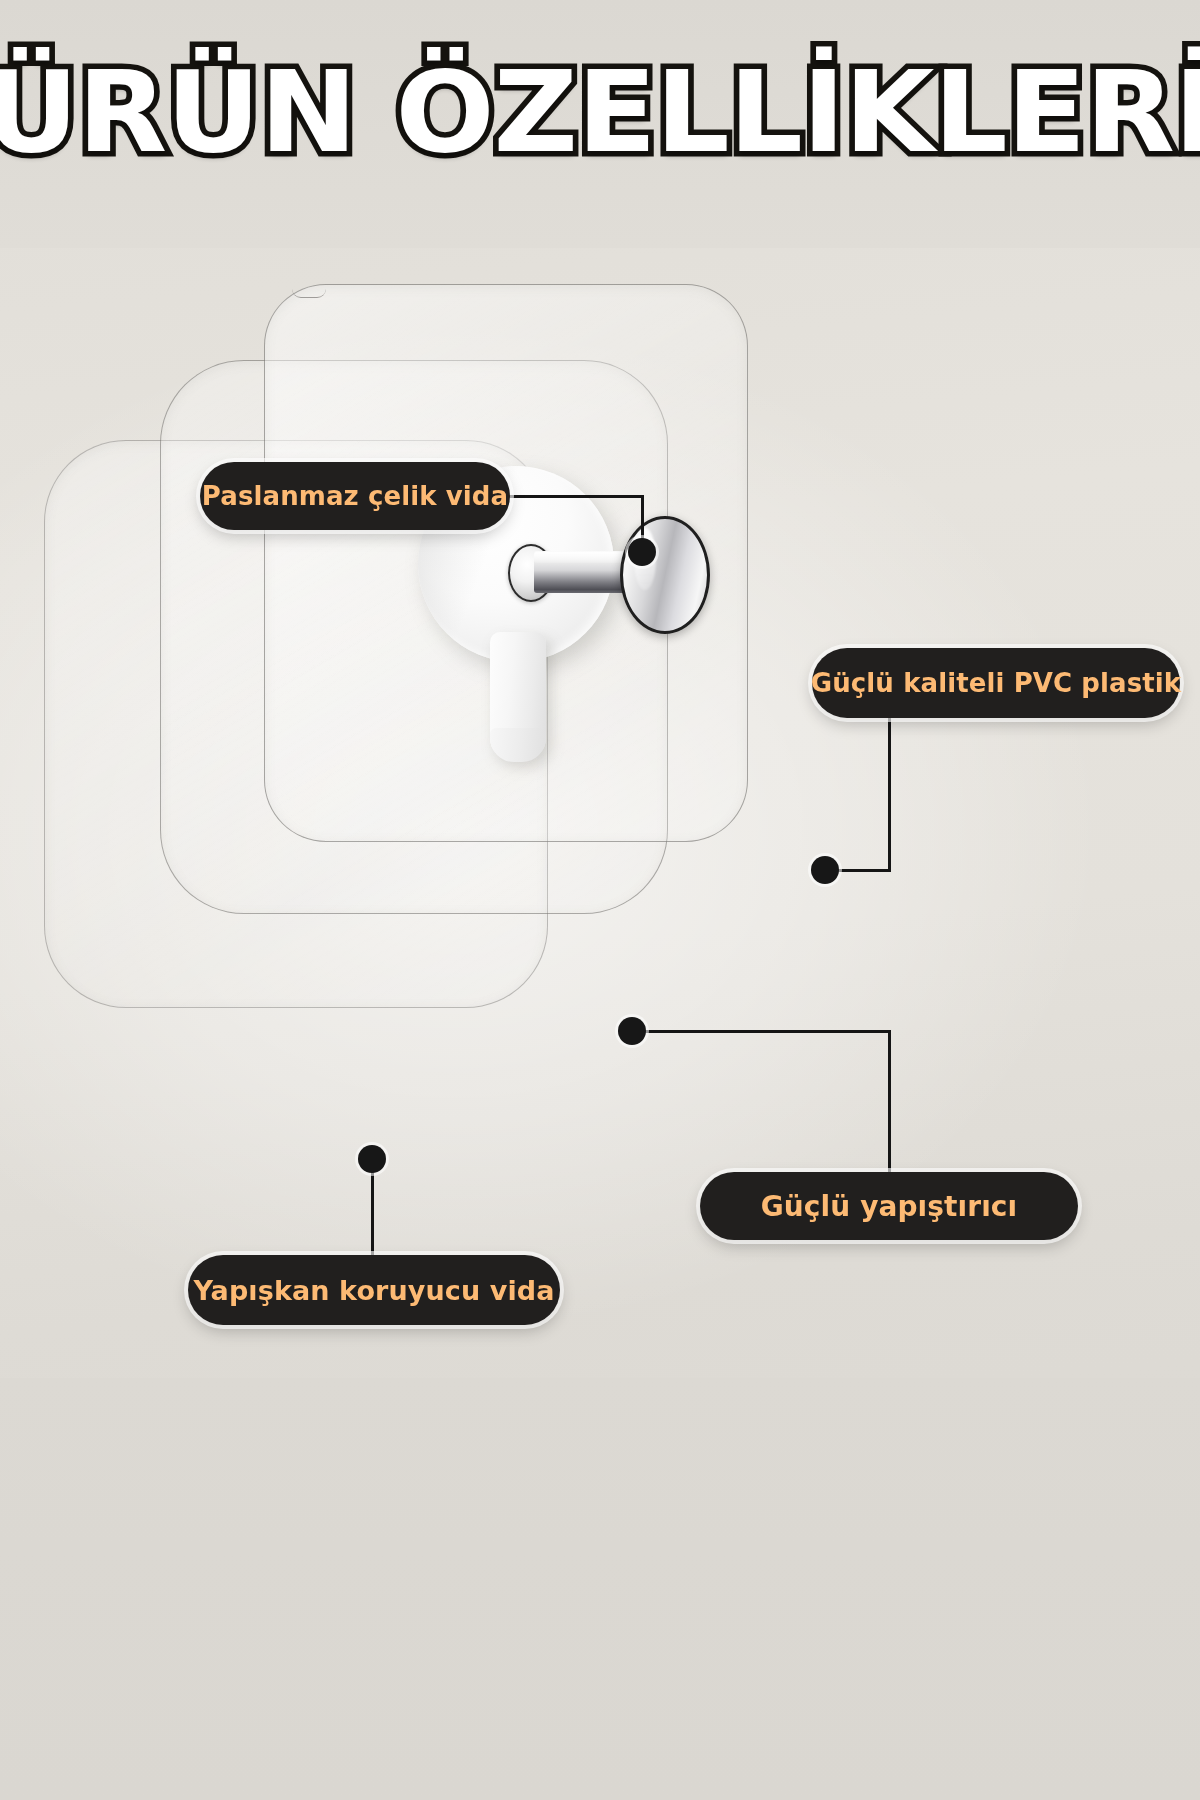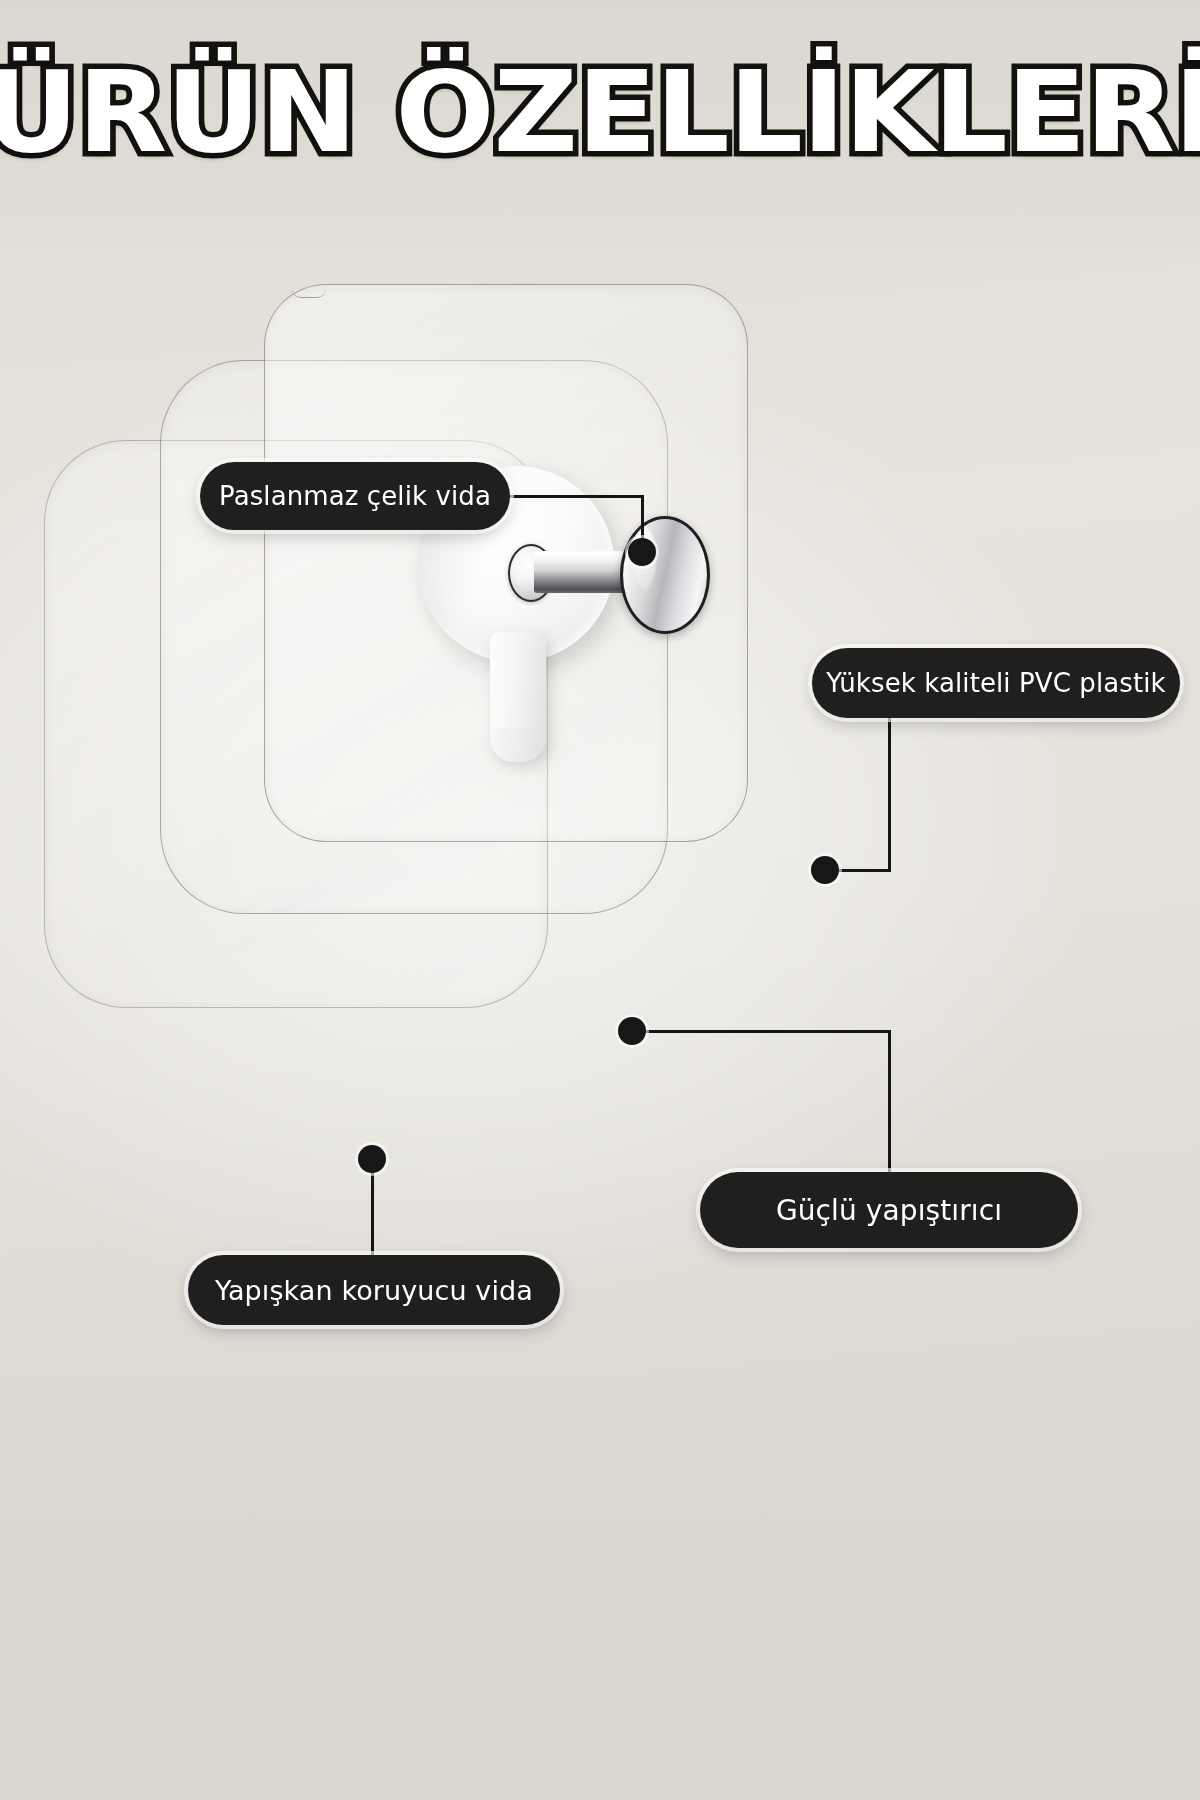--- a/index.html
+++ b/index.html
@@ -124,32 +124,32 @@
     position:absolute;width:28px;height:28px;border-radius:50%;
     background:#171717;
     box-shadow:0 0 0 3px rgba(255,255,255,0.55);
   }
 
   
   .pill{
     position:absolute;
     display:flex;align-items:center;justify-content:center;
     background:#211f1e;
-    color:#ffffff;
+    color:#fdba74;
     border-radius:999px;
     font-family:"DejaVu Sans", sans-serif;
-    font-weight:400;
+    font-weight:700;
     letter-spacing:0.1px;
     white-space:nowrap;
     box-shadow:0 0 0 4px rgba(255,255,255,0.62), 0 6px 16px rgba(0,0,0,0.22);
     user-select:none;
   }
   #pill-screw   {left:200px; top:462px; width:310px; height:68px; font-size:26px;}
   #pill-pvc     {left:812px; top:648px; width:368px; height:70px; font-size:26px;}
-  #pill-adhesive{left:700px; top:1172px;width:378px; height:76px; font-size:28px;}
+  #pill-adhesive{left:700px; top:1172px;width:378px; height:68px; font-size:28px;}
   #pill-film    {left:188px; top:1255px;width:372px; height:70px; font-size:27px;}
 
   
   .bottom-band{
     position:absolute;left:0;top:1378px;width:1200px;height:422px;
     background:linear-gradient(180deg,#dcd9d3 0%,#dbd8d2 40%,#dad7d1 100%);
   }
 </style>
 </head>
 <body>
@@ -193,19 +193,19 @@
 
     <div class="leader lv" style="left:371px;top:920px;height:87px;"></div>
     <div class="dot" style="left:358px;top:897px;"></div>
 
   </div>
 
   <div class="bottom-band"></div>
 
   <div class="pill" id="pill-screw">Paslanmaz çelik vida</div>
 
-  <div class="pill" id="pill-pvc">Yüksek kaliteli PVC plastik</div>
+  <div class="pill" id="pill-pvc">Güçlü kaliteli PVC plastik</div>
 
   <div class="pill" id="pill-adhesive">Güçlü yapıştırıcı</div>
 
   <div class="pill" id="pill-film">Yapışkan koruyucu vida</div>
 
 </div>
 
 </body></html>

